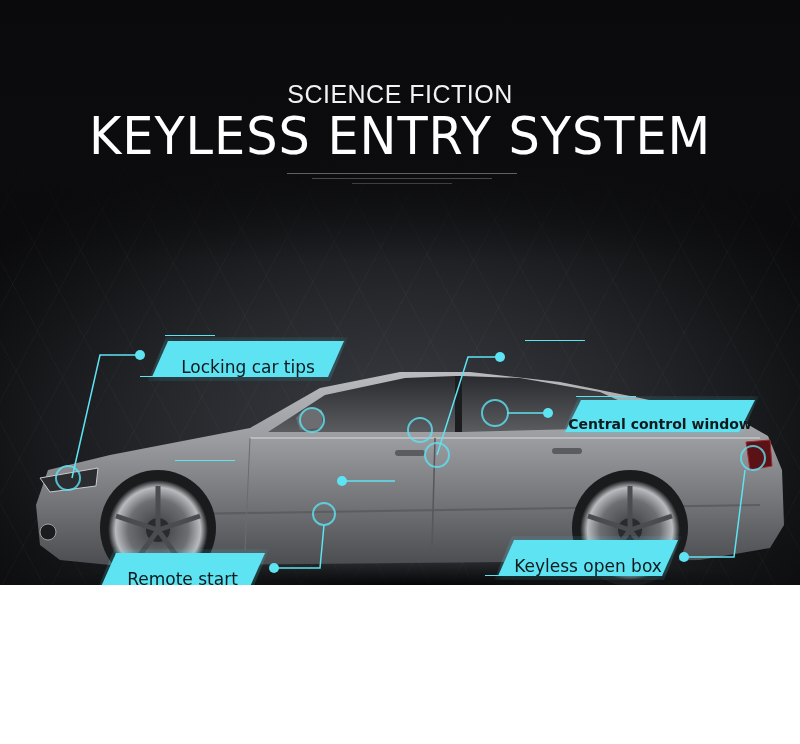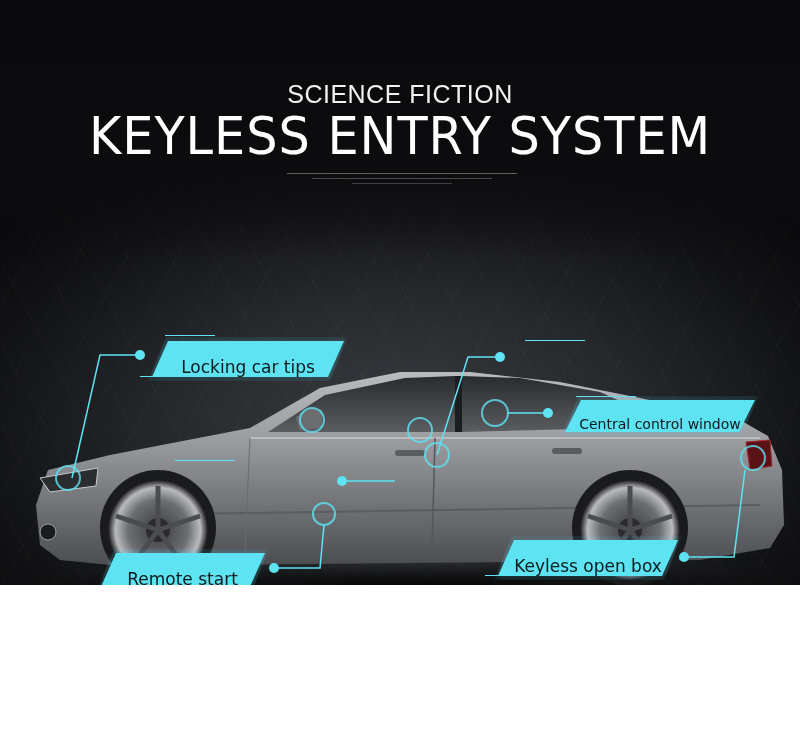--- a/index.html
+++ b/index.html
@@ -171,21 +171,21 @@
   <div class="frame" style="left:576px;top:396px;width:60px;"></div>
   <div class="frame" style="left:175px;top:460px;width:60px;"></div>
   <div class="frame" style="left:85px;top:590px;width:50px;"></div>
   <div class="frame" style="left:485px;top:575px;width:50px;"></div>
 
   <div class="tag" style="left:152px;top:341px;width:192px;">
     <div class="glow"></div>
       <div class="plate"></div>
     <div class="text">Locking car tips</div>
   </div>
-  <div class="tag small" style="left:565px;top:400px;width:190px;height:32px;">
+  <div class="tag small" style="left:565px;top:400px;width:190px;height:32px;font-weight:bold;">
     <div class="glow"></div>
       <div class="plate"></div>
     <div class="text">Central control window</div>
   </div>
   <div class="tag" style="left:498px;top:540px;width:180px;">
     <div class="glow"></div>
       <div class="plate"></div>
     <div class="text">Keyless open box</div>
   </div>
   <div class="tag" style="left:100px;top:553px;width:165px;">

